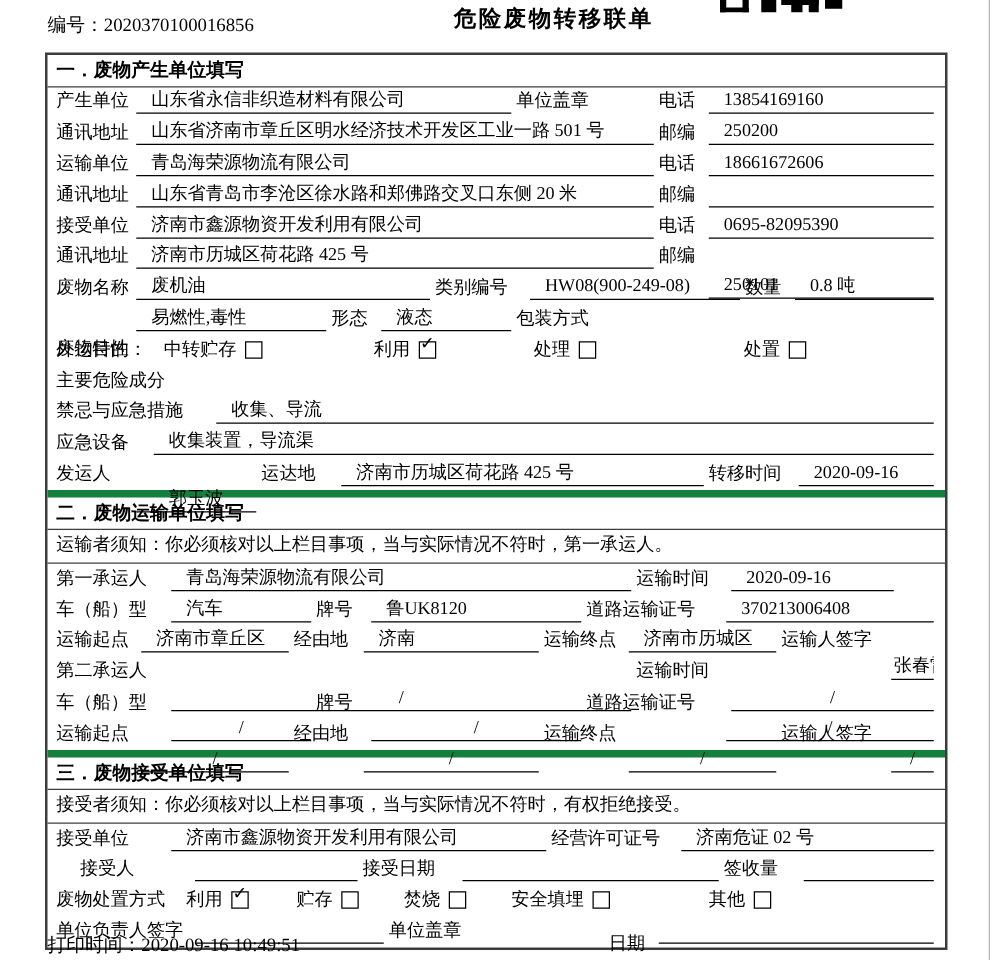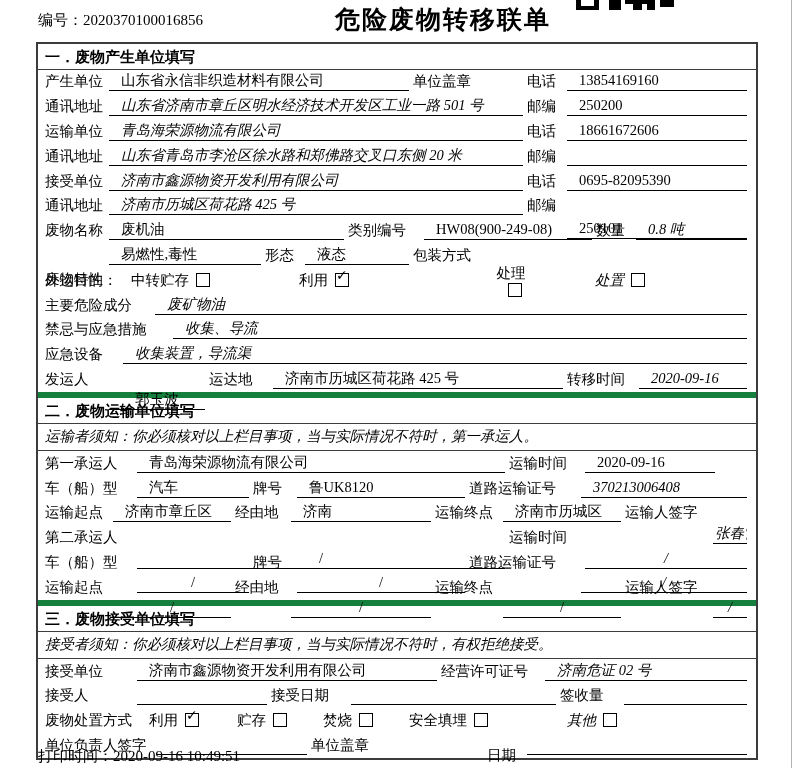--- a/index.html
+++ b/index.html
@@ -2,35 +2,35 @@
 <html><head>
 <meta charset="utf-8">
 <style>
   html,body{margin:0;padding:0;background:#fff;}
   .page{position:relative;width:796px;height:768px;background:#ffffff;overflow:hidden;
         font-family:"Liberation Serif","DejaVu Serif",serif;color:#000;}
   .edge-line{position:absolute;top:0;bottom:0;right:4px;width:1px;background:#b4b4b4;}
   
   .topbar{position:absolute;left:0;top:0;width:100%;height:40px;}
   .serial{position:absolute;left:38px;top:11px;font-size:15px;white-space:nowrap;}
-  .doc-title{position:absolute;left:90px;right:0;top:3px;text-align:center;font-size:25px;
+  .doc-title{position:absolute;left:90px;right:0;top:3px;text-align:center;font-size:18px;
              font-weight:bold;letter-spacing:2px;font-family:Liberation Serif, serif;}
   .qr-frag{position:absolute;left:576px;top:0;}
   
   .formtable{position:absolute;left:36px;top:42px;width:722px;border:2px solid #3c3c3c;background:#fff;box-sizing:border-box;}
   .section + .section{border-top:6px solid #15803d;}
   .heading{height:25px;line-height:25px;font-weight:bold;font-size:15px;padding-left:7px;
            border-bottom:1px solid #3c3c3c;font-family:"Liberation Sans","DejaVu Sans",sans-serif;}
   .row{display:flex;align-items:center;height:24.8px;padding:0 5px 2px 7px;box-sizing:border-box;}
   .noterow{height:27px;border-bottom:1px solid #3c3c3c;align-items:center;}
   .lbl{flex:0 0 auto;font-size:14.5px;line-height:20px;white-space:nowrap;box-sizing:border-box;}
   .fld{flex:0 0 auto;border-bottom:1px solid #000;font-size:14.5px;line-height:19px;height:20px;
        white-space:nowrap;overflow:hidden;padding:0 2px 0 12px;box-sizing:border-box;margin-right:4px;}
   .fld.center{text-align:center;padding-left:2px;margin-top:43px;}
-  .grow{flex:1 1 auto;font-style:italic;}
+  .grow{flex:1 1 auto;}
   .gap{flex:0 0 auto;height:20px;}
   .gap.grow{flex:1 1 auto;}
   .note{font-size:14.5px;line-height:24px;white-space:nowrap;}
   .chk{flex:0 0 auto;display:flex;align-items:center;font-size:14.5px;line-height:20px;white-space:nowrap;box-sizing:border-box;}
   .box{display:inline-block;width:12px;height:12px;border:1.6px solid #000;margin-left:7px;position:relative;flex:0 0 auto;}
   .mark{position:absolute;left:0px;top:-6px;font-size:14px;font-weight:bold;
         font-family:"DejaVu Sans",sans-serif;line-height:14px;}
   
   .footer{position:absolute;left:38px;top:747px;font-size:15px;white-space:nowrap;}
 </style>
@@ -114,32 +114,31 @@
           <span class="chk" style="width: 168px;">
             <span>中转贮存</span>
             <span class="box"></span>
           </span>
           <span class="chk" style="width: 128px;">
             <span>利用</span>
             <span class="box">
               <span class="mark">✓</span>
             </span>
           </span>
-          <span class="chk" style="width: 168px; flex-direction: column;">
+          <span class="chk" style="width: 168px;">
             <span>处理</span>
             <span class="box"></span>
           </span>
           <span class="chk grow">
             <span>处置</span>
             <span class="box"></span>
           </span>
         </div>
         <div class="row">
           <span class="lbl" style="width: 110px;">主要危险成分</span>
-          <span class="fld grow">废矿物油</span>
         </div>
         <div class="row">
           <span class="lbl" style="width: 128px;">禁忌与应急措施</span>
           <span class="fld grow">收集、导流</span>
         </div>
         <div class="row">
           <span class="lbl" style="width: 78px;">应急设备</span>
           <span class="fld grow">收集装置，导流渠</span>
         </div>
         <div class="row">
@@ -211,21 +210,21 @@
         <div class="row noterow">
           <span class="note grow">接受者须知：你必须核对以上栏目事项，当与实际情况不符时，有权拒绝接受。</span>
         </div>
         <div class="row">
           <span class="lbl" style="width: 92px;">接受单位</span>
           <span class="fld" style="width: 300px;">济南市鑫源物资开发利用有限公司</span>
           <span class="lbl" style="width: 104px;">经营许可证号</span>
           <span class="fld grow">济南危证 02 号</span>
         </div>
         <div class="row">
-          <span class="lbl" style="width: 92px;">接受人</span>
+          <span class="lbl" style="width: 92px; margin-left: 19px;">接受人</span>
           <span class="fld" style="width: 130px;"></span>
           <span class="lbl" style="width: 80px;">接受日期</span>
           <span class="fld" style="width: 205px;"></span>
           <span class="lbl" style="width: 64px;">签收量</span>
           <span class="fld grow"></span>
         </div>
         <div class="row">
           <span class="lbl" style="width: 104px;">废物处置方式</span>
           <span class="chk" style="width: 88px;">
             <span>利用</span>

